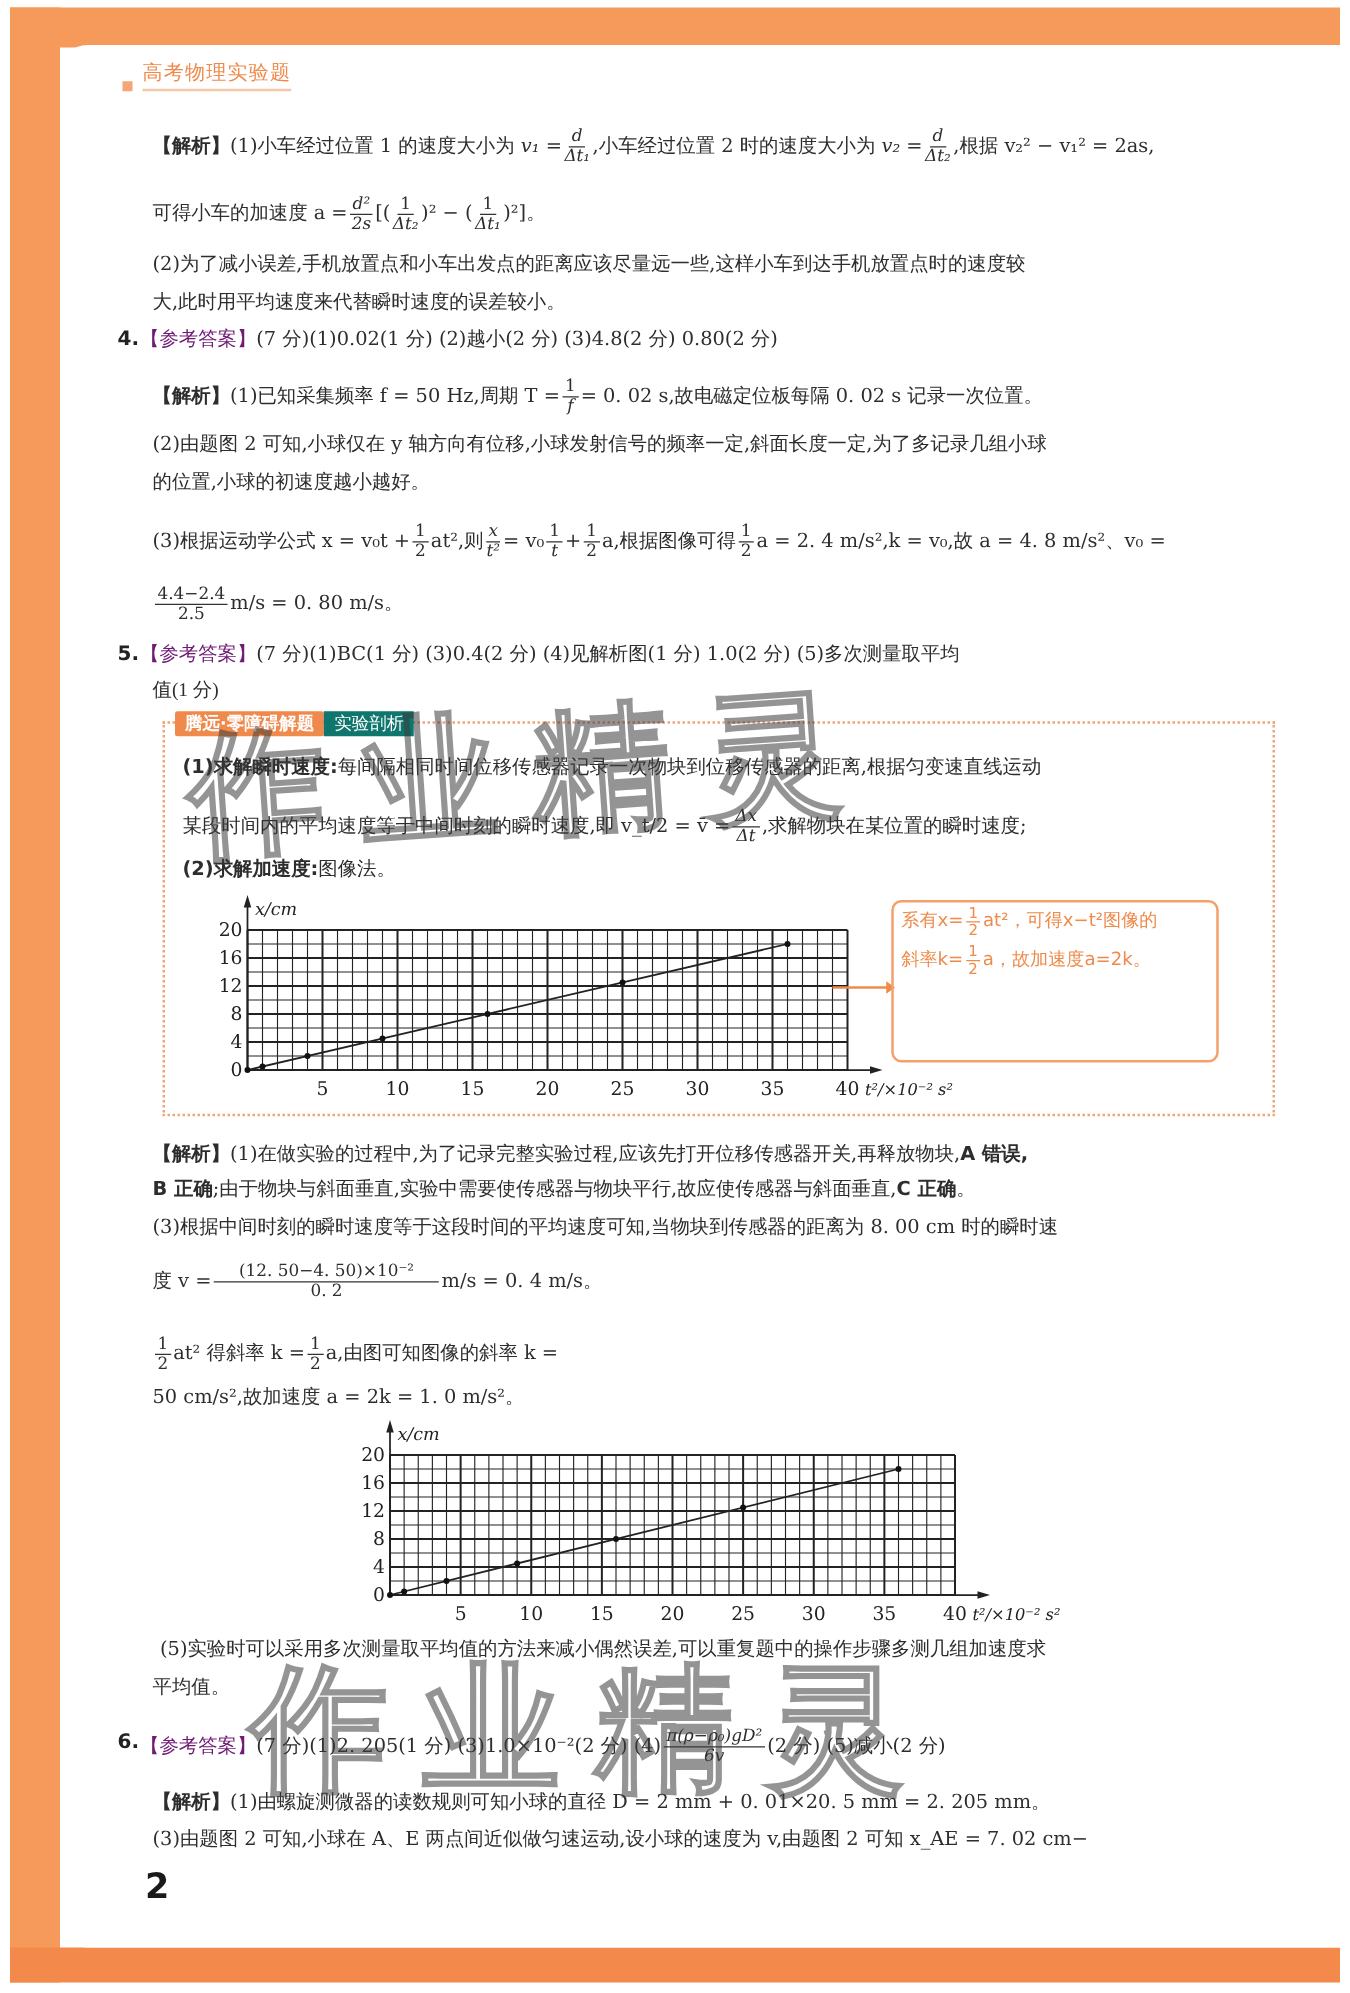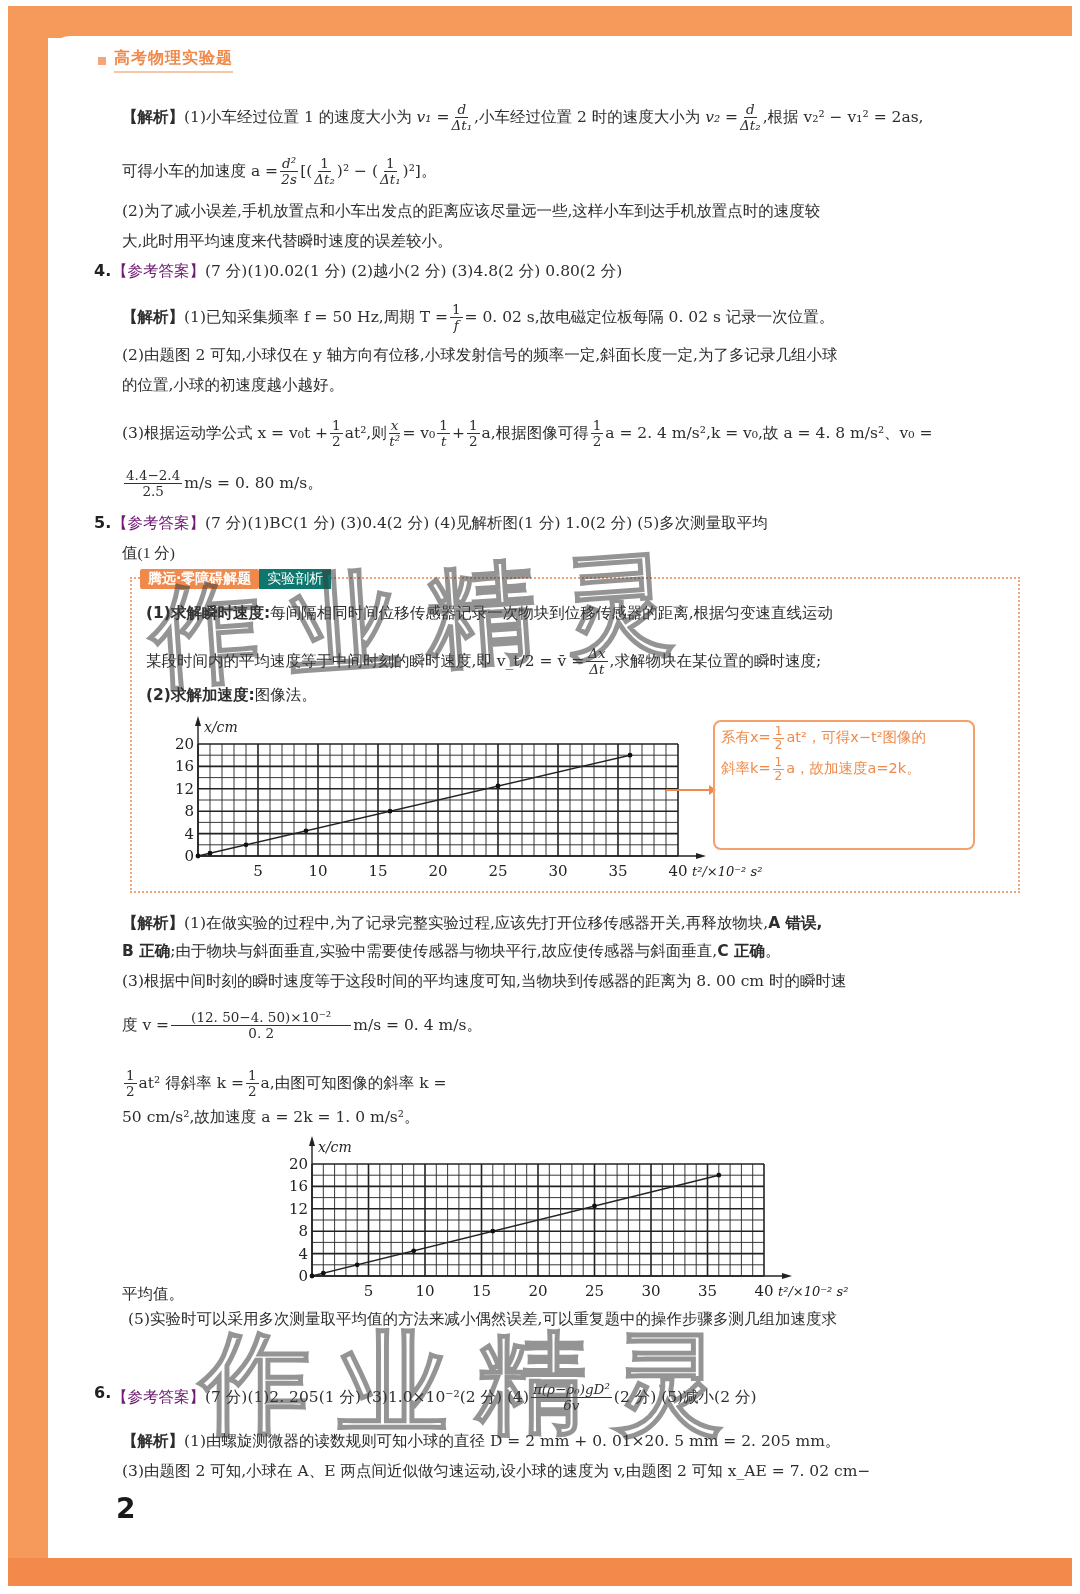--- a/index.html
+++ b/index.html
@@ -3,21 +3,21 @@
 <meta charset="utf-8">
 <style>
   html,body{margin:0;padding:0;}
   body{width:1080px;height:1594px;position:relative;background:#ffffff;overflow:hidden;
        font-family:"DejaVu Serif","Liberation Serif",serif;color:#2a2a2a;}
   .frame-top{position:absolute;left:8px;top:6px;width:1064px;height:32px;background:#f59a5a;}
   .frame-left{position:absolute;left:8px;top:6px;width:40px;height:1580px;background:#f59a5a;}
   .frame-bottom{position:absolute;left:8px;top:1558px;width:1064px;height:28px;background:#f3894a;}
   .page{position:absolute;left:48px;top:36px;width:1030px;height:1522px;background:#fff;
         border-top-left-radius:22px;border-bottom-left-radius:22px;}
-  .header{position:absolute;left:98px;top:48px;display:flex;align-items:center;font-weight:bold;}
+  .header{position:absolute;left:98px;top:48px;display:flex;align-items:flex-end;}
   .header .sq{width:8px;height:8px;background:#f28f55;margin-right:8px;opacity:.8}
   .header .title{font-family:"DejaVu Sans","Liberation Sans",sans-serif;font-size:16px;color:#f08a4c;
         border-bottom:2px solid #f6c7a6;padding-bottom:2px;letter-spacing:1px;}
   .txt{position:absolute;font-size:15.5px;line-height:22px;white-space:nowrap;color:#2d2d2d;}
   .b{font-weight:bold;font-family:"DejaVu Sans","Liberation Sans",sans-serif;}
   .num{position:absolute;font-size:16px;font-weight:bold;font-family:"DejaVu Sans","Liberation Sans",sans-serif;color:#222;}
   .ans{color:#701a75;font-family:"DejaVu Sans","Liberation Sans",sans-serif;}
   .frac{display:inline-flex;flex-direction:column;align-items:center;vertical-align:middle;font-size:13.5px;line-height:15px;margin:0 2px;}
   .frac .n{border-bottom:1px solid #333;padding:0 2px;}
   i{font-style:italic;}
@@ -337,21 +337,21 @@
       <circle cx="35.3" cy="139.2" r="2.4" fill="#111"></circle>
       <circle cx="69.2" cy="130.8" r="2.4" fill="#111"></circle>
       <circle cx="125.7" cy="116.8" r="2.4" fill="#111"></circle>
       <circle cx="204.8" cy="97.19999999999999" r="2.4" fill="#111"></circle>
       <circle cx="306.5" cy="72" r="2.4" fill="#111"></circle>
       <circle cx="430.8" cy="41.2" r="2.4" fill="#111"></circle>
     </svg>
 </div>
 
 <div class="txt" style="left:128px;top:1308px;">(5)实验时可以采用多次测量取平均值的方法来减小偶然误差,可以重复题中的操作步骤多测几组加速度求</div>
-<div class="txt" style="left:122px;top:1283px;">平均值。</div>
+<div class="txt" style="left:122px;top:1338px;">平均值。</div>
 
 <div class="num" style="left:94px;top:1383px;">6.</div>
 <div class="txt" style="left:112px;top:1382px;">
   <span class="ans">【参考答案】</span><span>(7 分)(1)2. 205(1 分)   (3)1.0×10⁻²(2 分)   (4)</span><span class="frac">
       <i class="n">π(ρ−ρ₀)gD²</i>
       <i>6v</i>
     </span><span>(2 分)   (5)减小(2 分)</span>
 </div>
 <div class="txt" style="left:122px;top:1430px;">
   <span class="b">【解析】</span><span>(1)由螺旋测微器的读数规则可知小球的直径 D = 2 mm + 0. 01×20. 5 mm = 2. 205 mm。</span>

